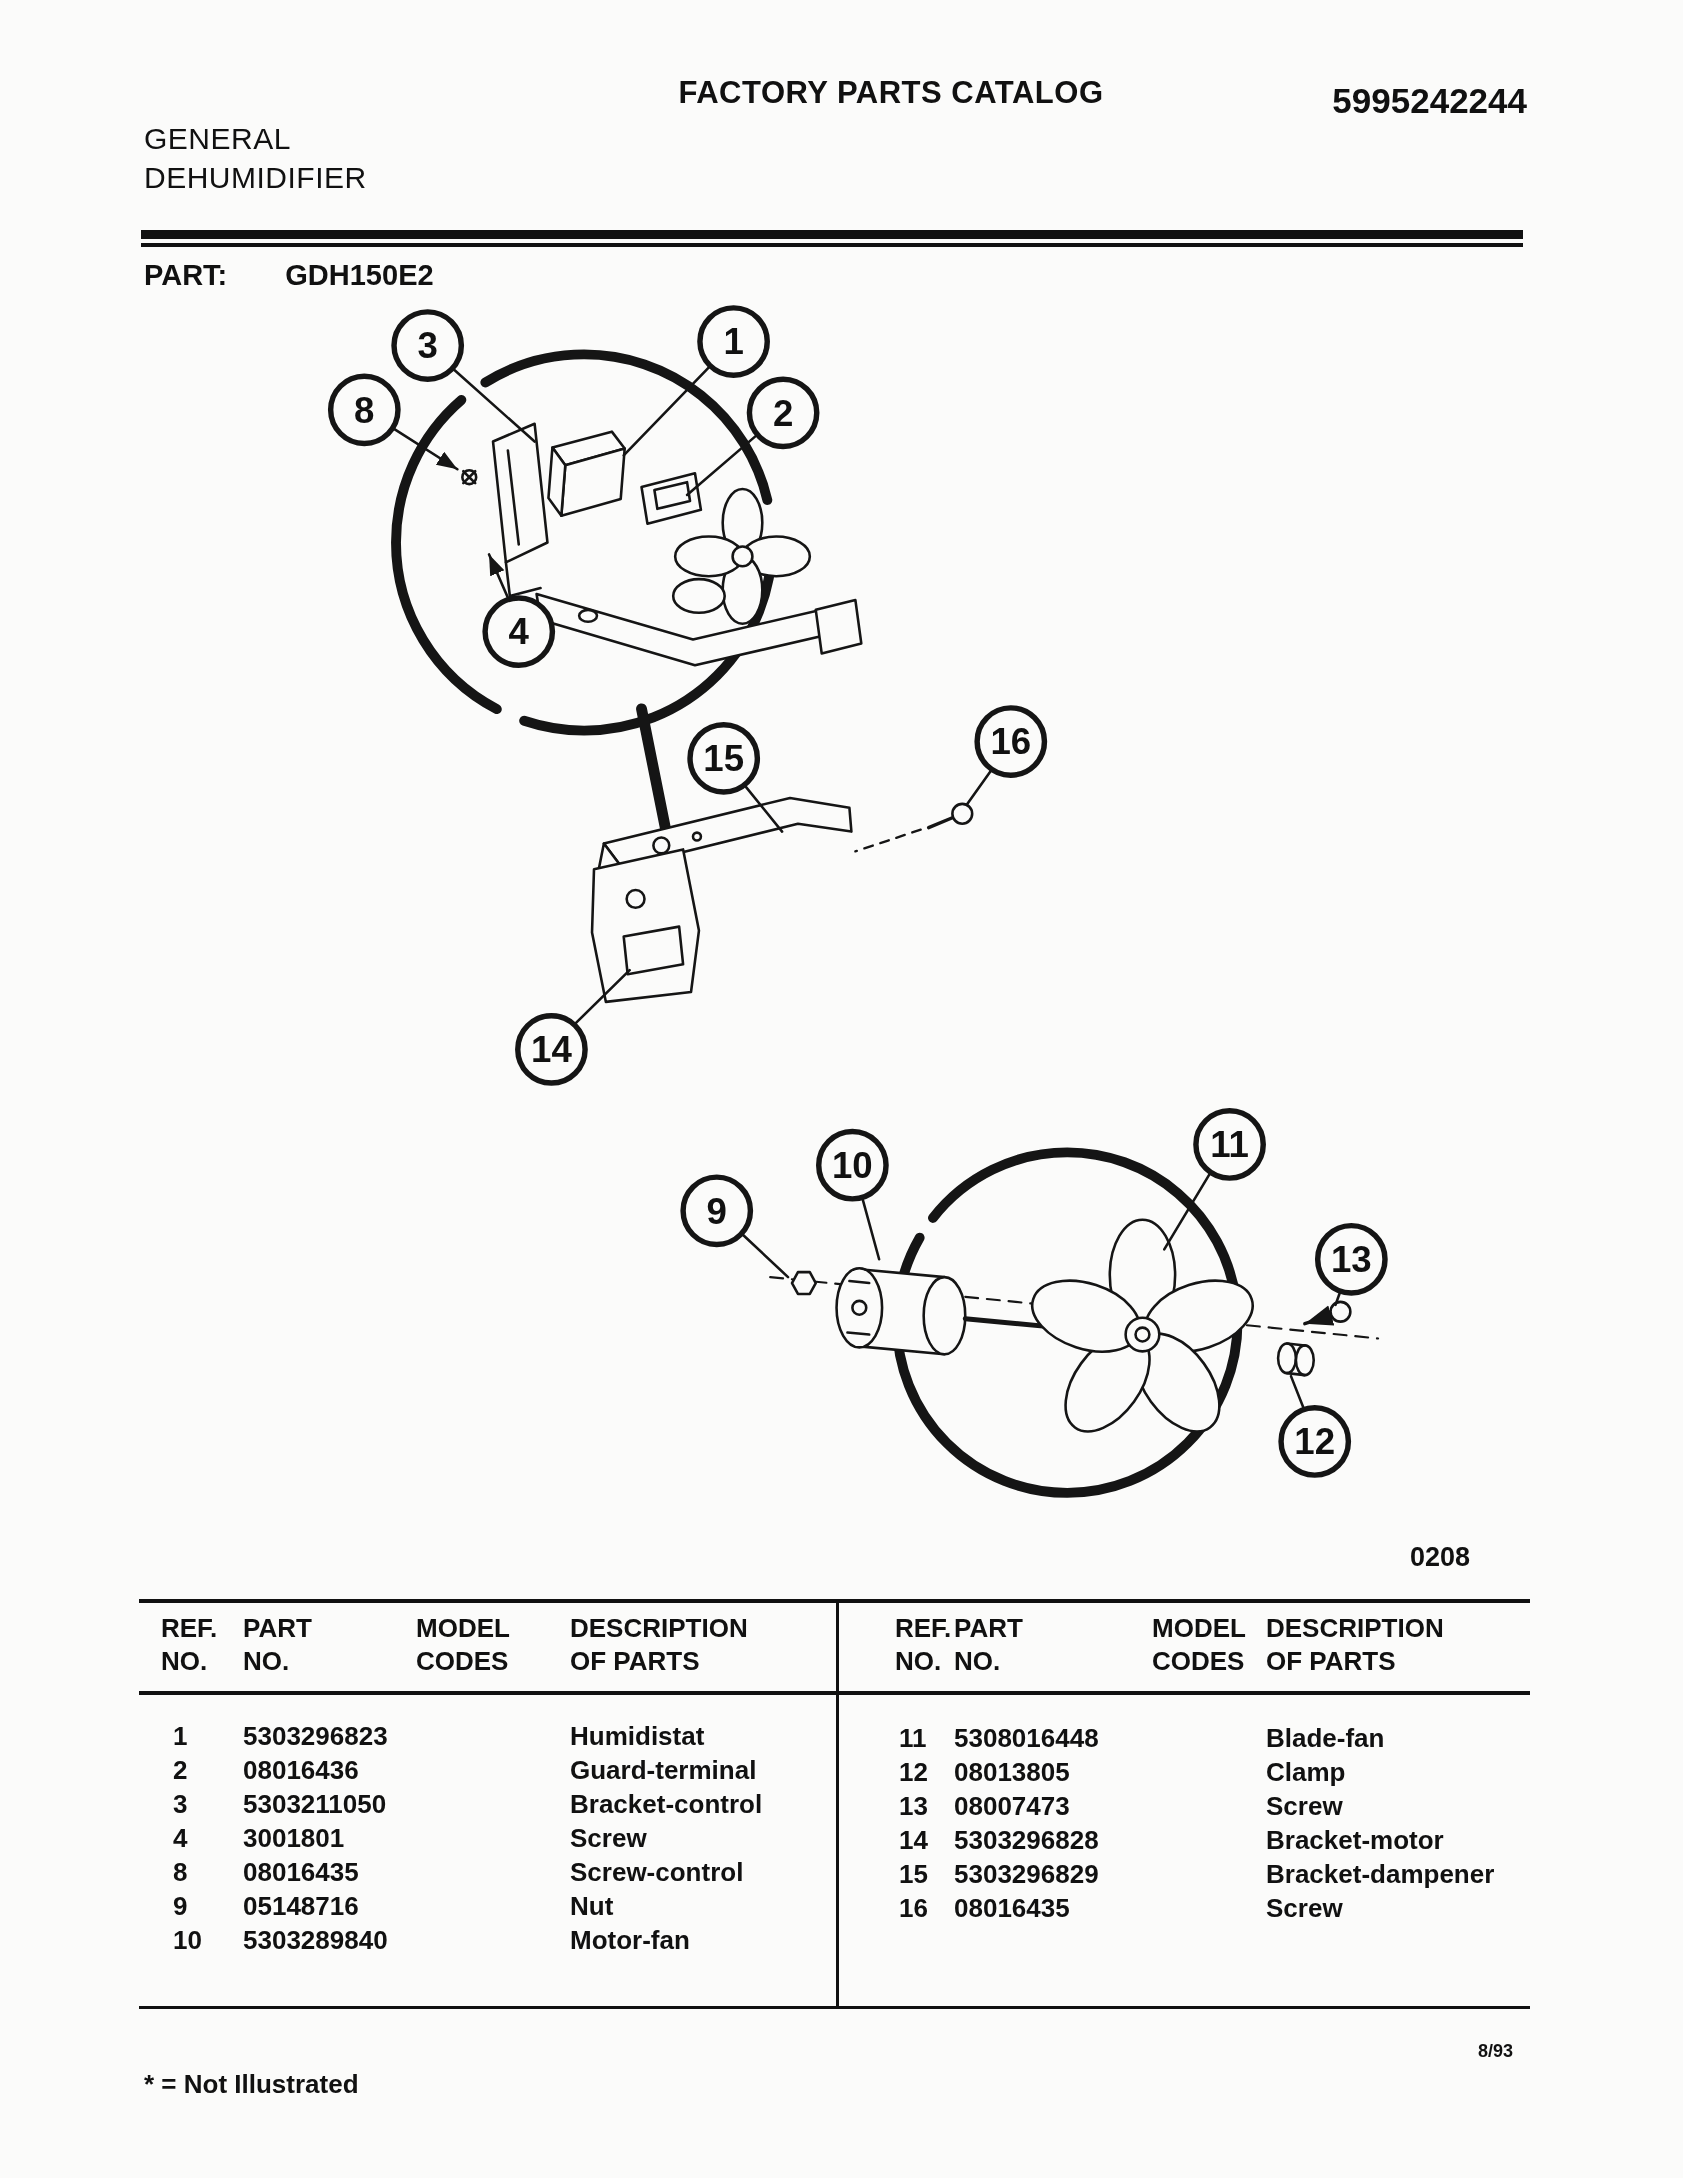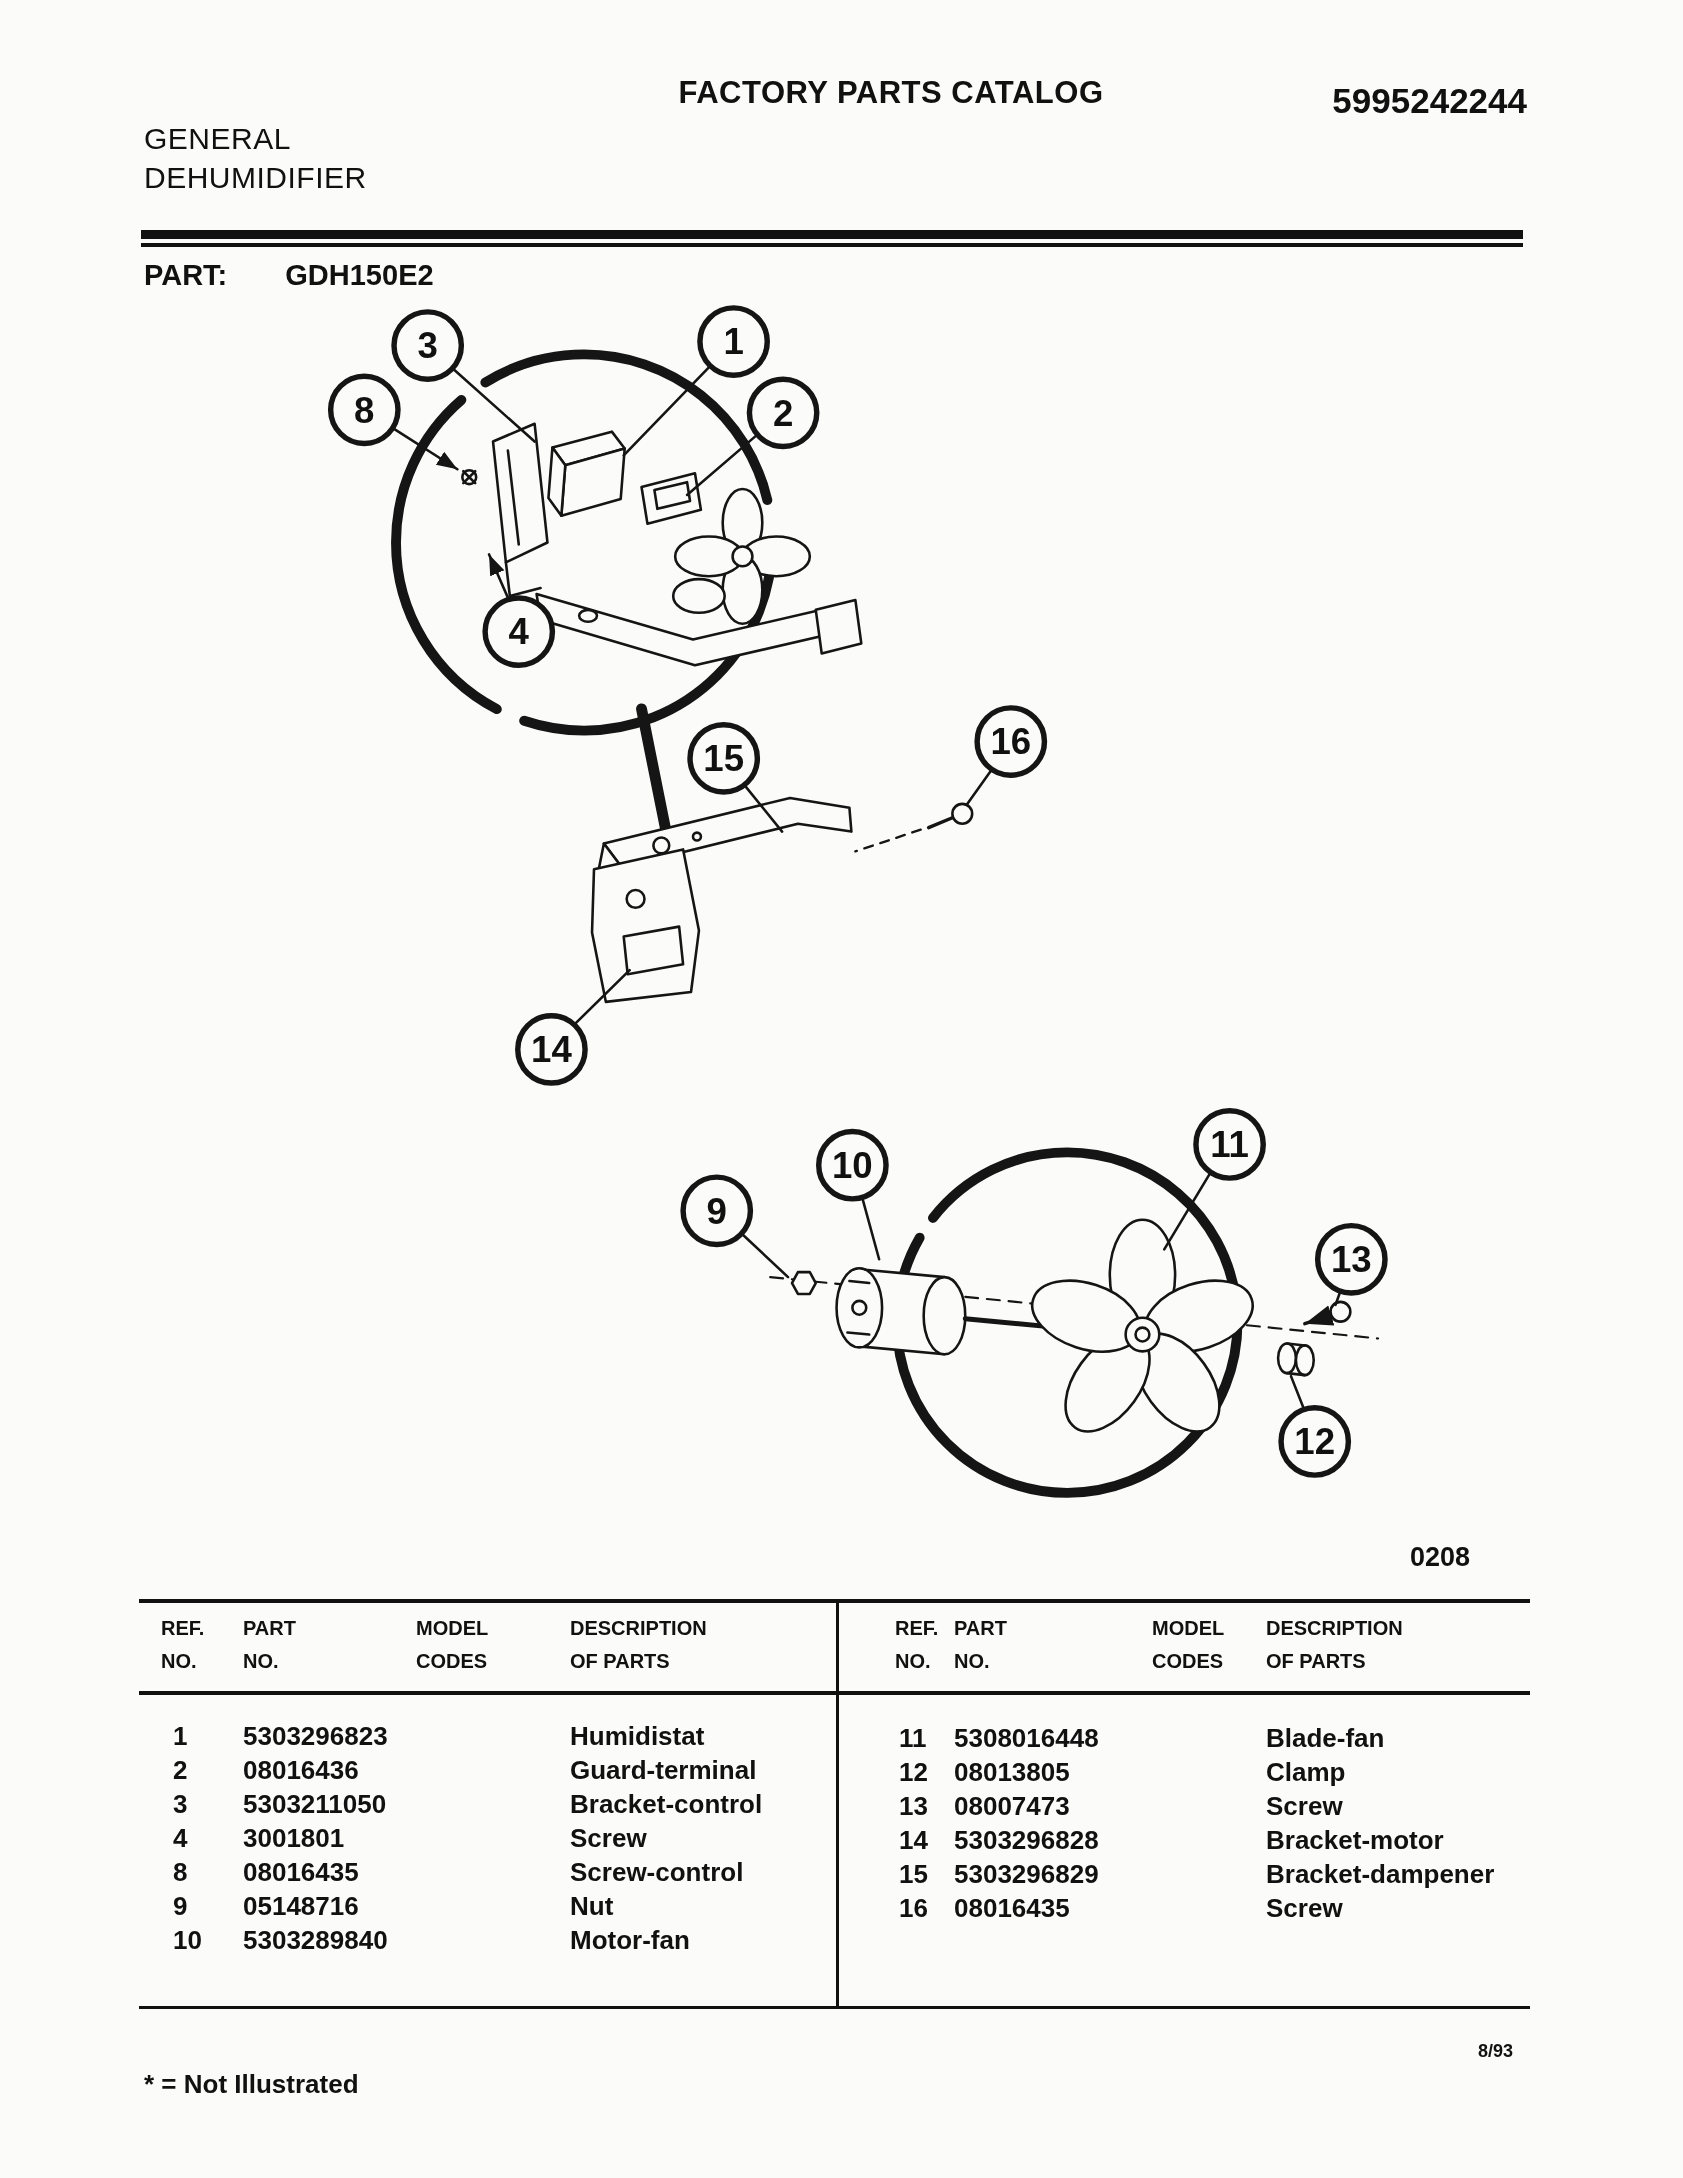--- a/index.html
+++ b/index.html
@@ -23,21 +23,21 @@
   .model-value { margin-left:50px; }
 
   .fig-num { position:absolute; right:213px; top:1542px; font-size:27px; font-weight:600; }
 
   .tline { position:absolute; left:139px; width:1391px; background:#111; }
   .tline-top { top:1599px; height:4px; }
   .tline-hdr { top:1691px; height:4px; }
   .tline-bottom { top:2006px; height:3px; }
   .vdiv { position:absolute; left:836px; top:1599px; width:3px; height:410px; background:#111; }
 
-  .thead { position:absolute; top:1612px; display:grid; font-size:20px; font-weight:700; line-height:33px; white-space:nowrap; }
+  .thead { position:absolute; top:1612px; display:grid; font-size:26px; font-weight:700; line-height:33px; white-space:nowrap; }
   .thead-left  { left:161px; width:663px; grid-template-columns:82px 173px 154px 1fr; }
   .thead-right { left:895px; width:624px; grid-template-columns:59px 198px 114px 1fr; }
 
   .tbody { position:absolute; display:grid; grid-auto-rows:34px; font-size:26px; font-weight:700; white-space:nowrap; }
   .tbody-left  { left:161px; top:1721px; width:663px; grid-template-columns:82px 173px 154px 1fr; }
   .tbody-right { left:895px; top:1723px; width:624px; grid-template-columns:59px 198px 114px 1fr; }
   .tbody-left  .c-ref { padding-left:12px; }
   .tbody-right .c-ref { padding-left:4px; }
 
   .footer-note { position:absolute; left:144px; top:2041px; font-size:26px; font-weight:700;margin-top:28px; }

